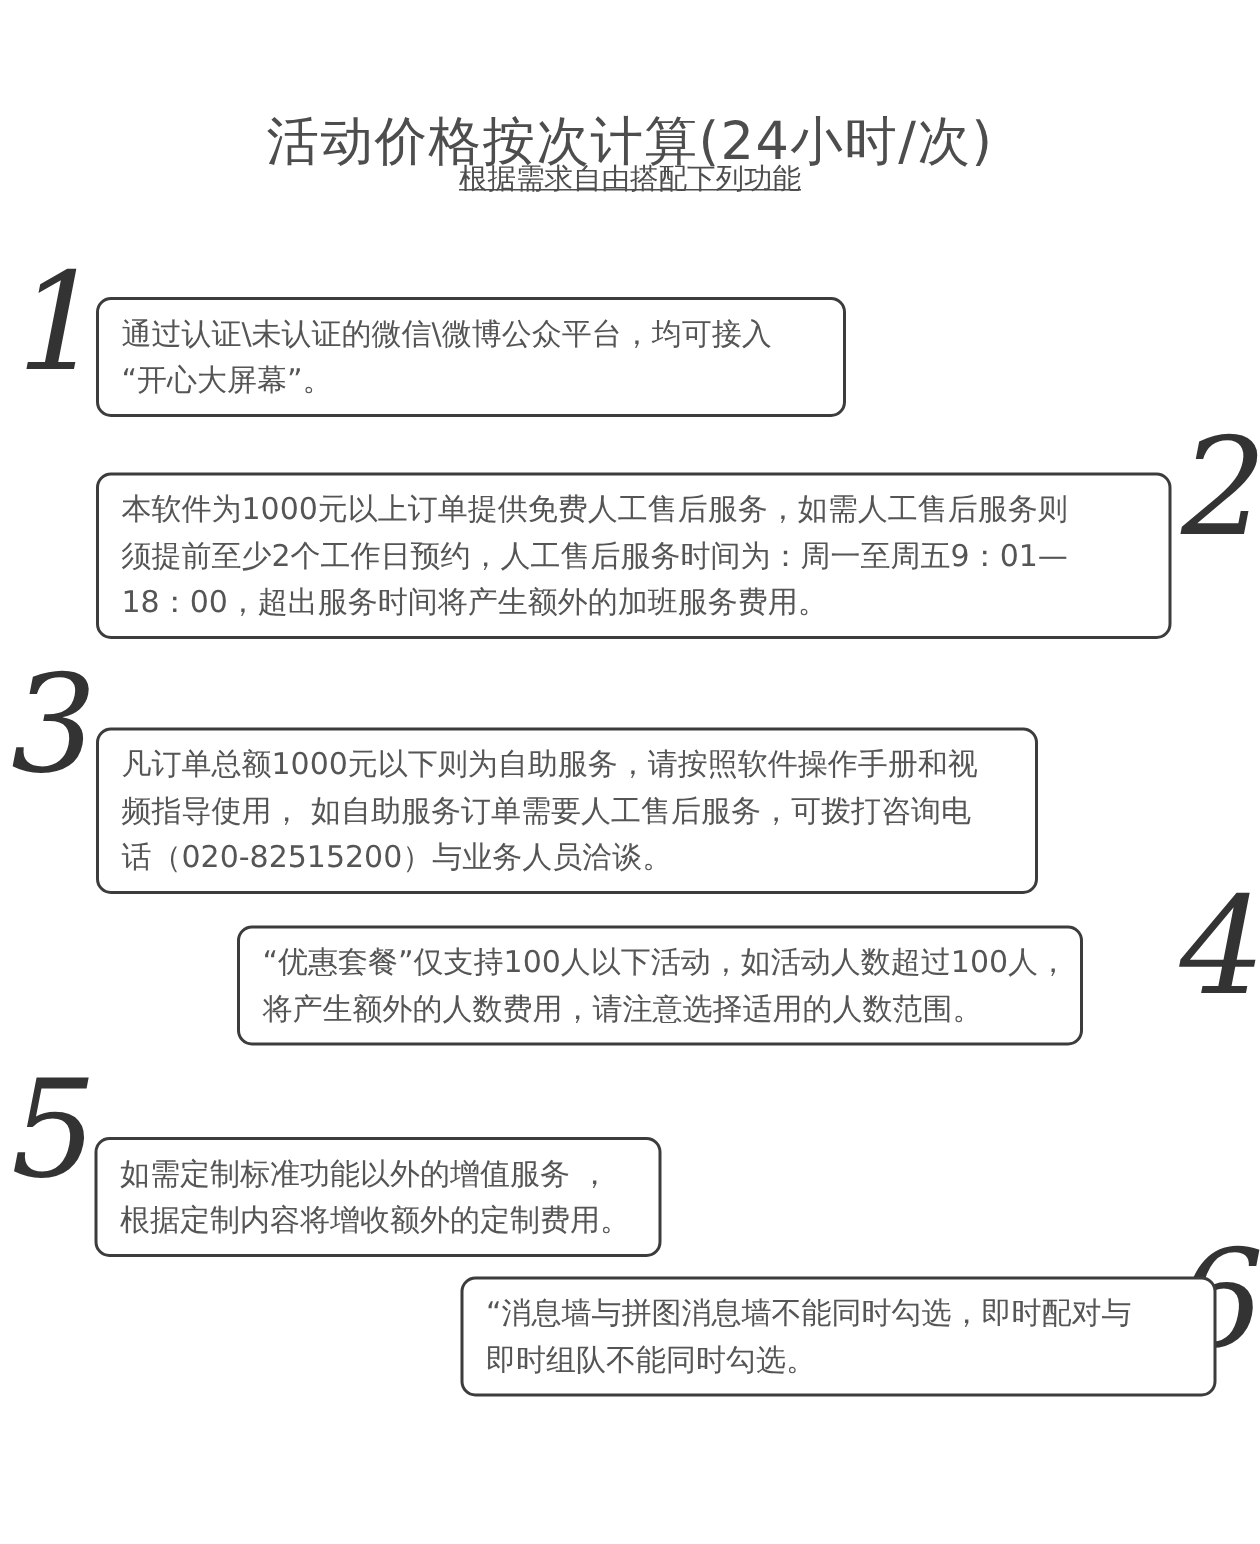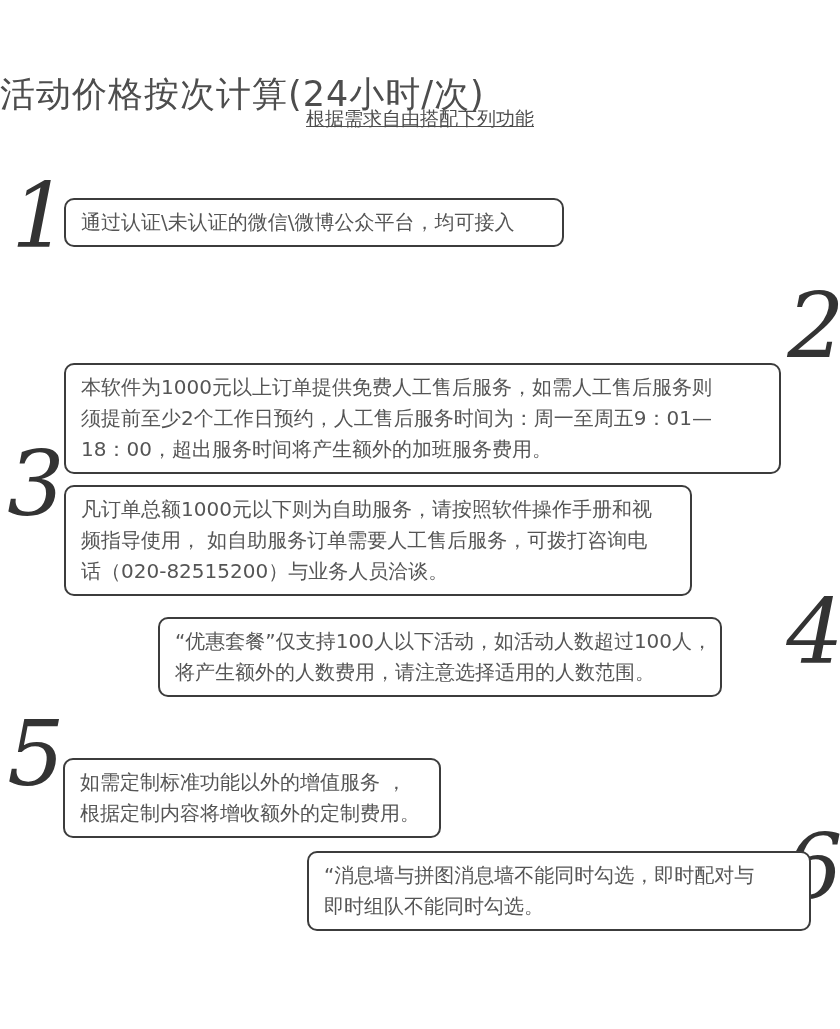--- a/index.html
+++ b/index.html
@@ -14,21 +14,21 @@
     margin: 0 auto;
     background: var(--background, #ffffff);
     font-family: "DejaVu Sans", "Liberation Sans", sans-serif;
     overflow: hidden;
   }
   .title {
     position: absolute;
     top: 48px;
     left: 0;
     width: 840px;
-    text-align: left;
+    text-align: center;
     font-size: 35px;
     font-weight: 400;
     letter-spacing: 1px;
     color: var(--title, #4d4d4d);
   }
   .subtitle {
     position: absolute;
     top: 106px;
     left: 0;
     width: 840px;
@@ -62,37 +62,38 @@
   .box .line { white-space: nowrap; }
 
   .num-1 { left: 10px;  top: 171px; }
   .num-2 { left: 786px; top: 281px; }
   .num-3 { left: 6px;   top: 439px; }
   .num-4 { left: 785px; top: 587px; }
   .num-5 { left: 6px;   top: 709px; }
   .num-6 { left: 784px; top: 822px; }
 
   .box-1 { left: 64px;  top: 198px; width: 500px; }
-  .box-2 { left: 64px;  top: 315px; width: 717px; margin-top: 48px; }
+  .box-2 { left: 64px;  top: 315px; width: 717px; }
   .box-3 { left: 64px;  top: 485px; width: 628px; }
   .box-4 { left: 158px; top: 617px; width: 564px; }
   .box-5 { left: 63px;  top: 734px; width: 378px; margin-top: 24px; }
   .box-6 { left: 267px; top: 851px; width: 504px; margin-left: 40px; }
 </style>
 </head>
 <body>
 
 <div class="page">
 
   <h1 class="title">活动价格按次计算(24小时/次)</h1>
   <div class="subtitle">根据需求自由搭配下列功能</div>
 
   <div class="num num-1">1</div>
   <div class="box box-1">
     <div class="line">通过认证\未认证的微信\微博公众平台，均可接入</div>
+    <div class="line">“开心大屏幕”。</div>
   </div>
 
   <div class="num num-2">2</div>
   <div class="box box-2">
     <div class="line">本软件为1000元以上订单提供免费人工售后服务，如需人工售后服务则</div>
     <div class="line">须提前至少2个工作日预约，人工售后服务时间为：周一至周五9：01—</div>
     <div class="line">18：00，超出服务时间将产生额外的加班服务费用。</div>
   </div>
 
   <div class="num num-3">3</div>

